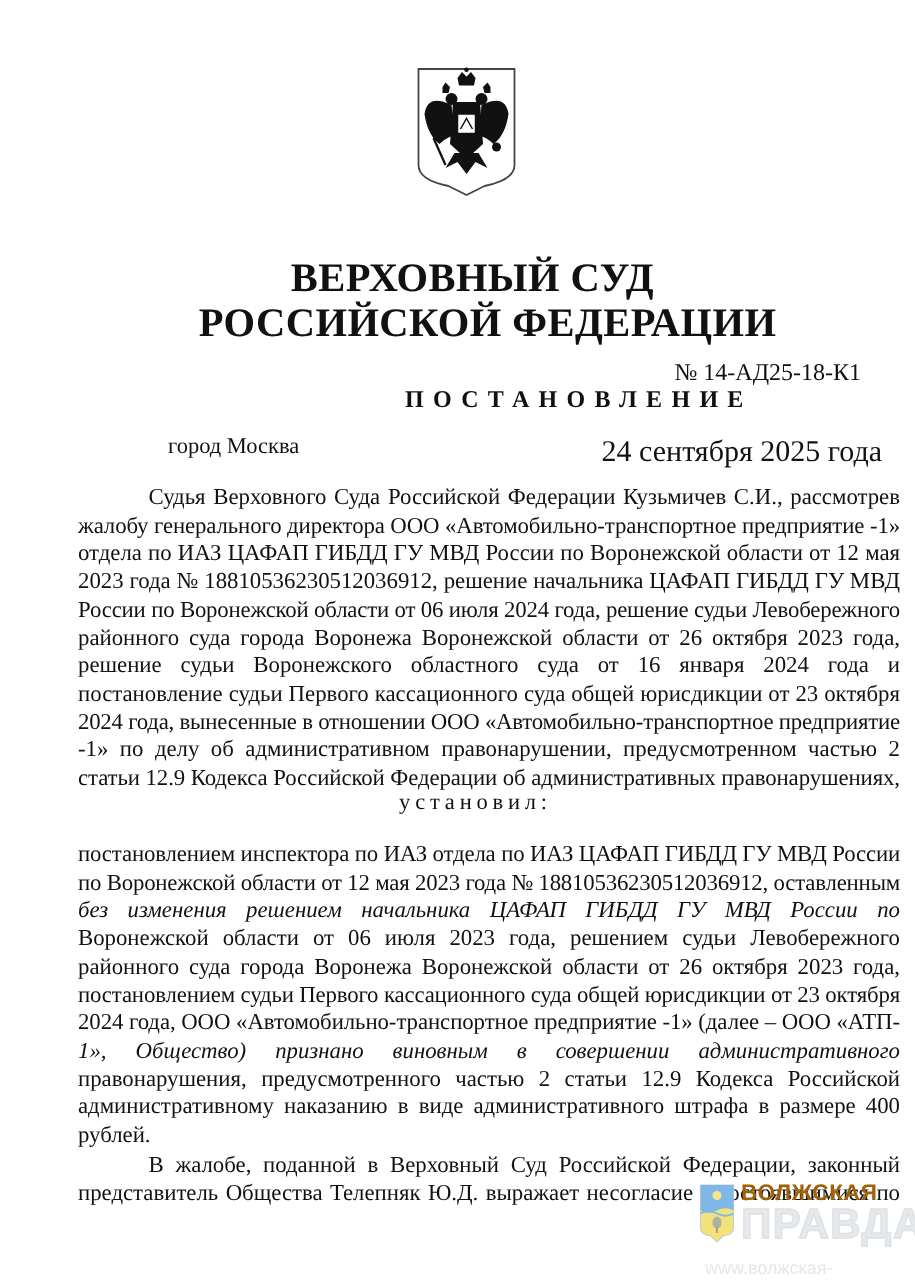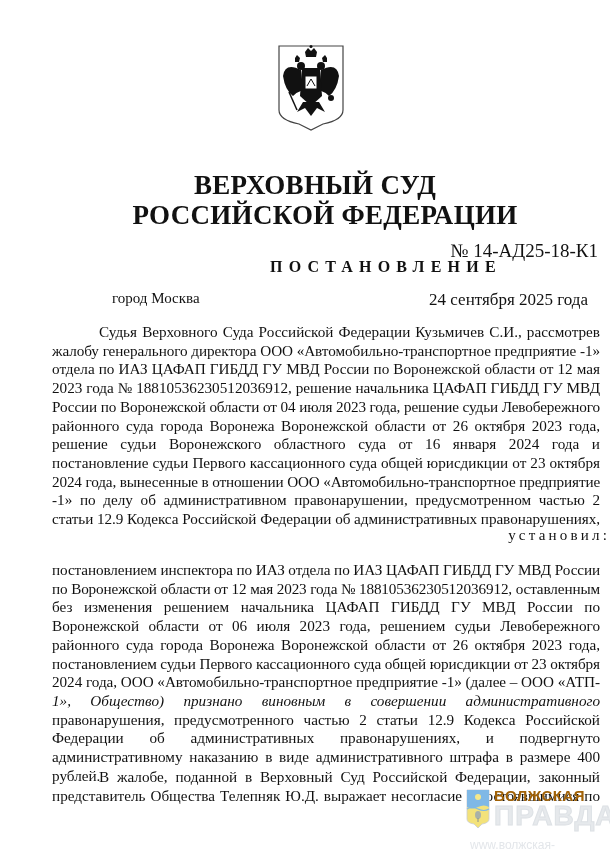--- a/index.html
+++ b/index.html
@@ -3,32 +3,32 @@
   <meta charset="utf-8">
   <style>
     html, body { margin: 0; padding: 0; background: #ffffff; }
     body { width: 610px; height: 854px; position: relative; overflow: hidden;
            font-family: "Liberation Serif", "DejaVu Serif", serif; color: #111; }
     .emblem { position: absolute; left: 275px; top: 40px; width: 72px; height: 92px; }
     .court-title { position: absolute; left: 0; width: 610px; text-align: center;
                    font-weight: bold; font-size: 27px; letter-spacing: 0.3px; line-height: 30px; }
     .ct1 { top: 170px; left: 10px; }
     .ct2 { top: 200px; left: 20px; }
-    .case-number { position: absolute; top: 240px; right: 12px; font-size: 19px; }
+    .case-number { position: absolute; top: 240px; right: 36px; font-size: 16px; }
     .doc-type { position: absolute; top: 258px; left: 270px; font-weight: bold; font-size: 16px;
                 letter-spacing: 6.2px; }
     .place { position: absolute; top: 290px; left: 112px; font-size: 15px; }
-    .date { position: absolute; top: 290px; right: 22px; font-size: 17px; text-align: right; }
+    .date { position: absolute; top: 290px; right: 22px; font-size: 20px; text-align: right; }
     .para { position: absolute; left: 52px; width: 548px; font-size: 15.2px; line-height: 18.7px;
             text-align: justify; text-align-last: left; }
     .p1 { top: 323px; }
     .p1 .line, .p2 .line, .p3 .line { display: block; text-align: justify; text-align-last: justify; white-space: nowrap; }
     .line.last { text-align-last: left; }
     .line.indent { padding-left: 47px; }
-    .established { position: absolute; top: 527px; left: 0; width: 610px; text-align: right;
+    .established { position: absolute; top: 527px; left: 0; width: 610px; text-align: center;
                    font-size: 15px; letter-spacing: 3.2px; padding-left: 24px; box-sizing: border-box; }
     .p2 { top: 561px; }
     .p3 { top: 768px; }
     .watermark { position: absolute; left: 466px; top: 787px; width: 144px; height: 67px; }
     .wm-shield { position: absolute; left: 0; top: 2px; width: 24px; height: 40px; }
     .wm-text1 { position: absolute; left: 28px; top: 0px; font-family: "Liberation Sans", sans-serif;
                 font-size: 15px; font-weight: bold; color: #a16207; letter-spacing: 0.5px; text-align: center; }
     .wm-text2 { position: absolute; left: 28px; top: 13px; font-family: "Liberation Sans", sans-serif;
                 font-size: 28px; font-weight: bold; color: #e6e9ec; letter-spacing: 1px;
                 -webkit-text-stroke: 1px #dde1e5; }
@@ -72,42 +72,41 @@
 <div class="doc-type">ПОСТАНОВЛЕНИЕ</div>
 
 <div class="place">город Москва</div>
 <div class="date">24 сентября 2025 года</div>
 
 <div class="para p1">
   <span class="line indent" style="white-space: nowrap;">Судья Верховного Суда Российской Федерации Кузьмичев С.И., рассмотрев</span>
   <span class="line" style="white-space: nowrap; letter-spacing: -0.0647615px;">жалобу генерального директора ООО «Автомобильно-транспортное предприятие -1»</span>
   <span class="line" style="white-space: nowrap;">отдела по ИАЗ ЦАФАП ГИБДД ГУ МВД России по Воронежской области от 12 мая</span>
   <span class="line" style="white-space: nowrap;">2023 года № 18810536230512036912, решение начальника ЦАФАП ГИБДД ГУ МВД</span>
-  <span class="line" style="white-space: nowrap; letter-spacing: -0.116693px;">России по Воронежской области от 04 июля 2023 года, решение судьи Левобережного</span>
+  <span class="line" style="white-space: nowrap; letter-spacing: -0.116693px;">России по Воронежской области от 06 июля 2024 года, решение судьи Левобережного</span>
   <span class="line" style="white-space: nowrap;">районного суда города Воронежа Воронежской области от 26 октября 2023 года,</span>
   <span class="line" style="white-space: nowrap;">решение судьи Воронежского областного суда от 16 января 2024 года и</span>
   <span class="line" style="white-space: nowrap;">постановление судьи Первого кассационного суда общей юрисдикции от 23 октября</span>
   <span class="line" style="white-space: nowrap; letter-spacing: -0.13898px;">2024 года, вынесенные в отношении ООО «Автомобильно-транспортное предприятие</span>
   <span class="line" style="white-space: nowrap;">-1» по делу об административном правонарушении, предусмотренном частью 2</span>
   <span class="line" style="white-space: nowrap; letter-spacing: -0.054586px;">статьи 12.9 Кодекса Российской Федерации об административных правонарушениях,</span>
 </div>
 
 <div class="established">установил:</div>
 
 <div class="para p2">
   <span class="line" style="white-space: nowrap; letter-spacing: -0.0957031px;">постановлением инспектора по ИАЗ отдела по ИАЗ ЦАФАП ГИБДД ГУ МВД России</span>
   <span class="line" style="white-space: nowrap; letter-spacing: -0.123598px;">по Воронежской области от 12 мая 2023 года № 18810536230512036912, оставленным</span>
-  <span class="line" style="white-space: nowrap;">без изменения решением начальника ЦАФАП ГИБДД ГУ МВД России по</span>
+  <span class="line" style="white-space: nowrap; font-style: italic;">без изменения решением начальника ЦАФАП ГИБДД ГУ МВД России по</span>
   <span class="line" style="white-space: nowrap;">Воронежской области от 06 июля 2023 года, решением судьи Левобережного</span>
   <span class="line" style="white-space: nowrap;">районного суда города Воронежа Воронежской области от 26 октября 2023 года,</span>
   <span class="line" style="white-space: nowrap; letter-spacing: -0.0985577px;">постановлением судьи Первого кассационного суда общей юрисдикции от 23 октября</span>
   <span class="line" style="white-space: nowrap; letter-spacing: -0.0384457px;">2024 года, ООО «Автомобильно-транспортное предприятие -1» (далее – ООО «АТП-</span>
   <span class="line" style="white-space: nowrap; font-style: italic;">1», Общество) признано виновным в совершении административного</span>
   <span class="line" style="white-space: nowrap;">правонарушения, предусмотренного частью 2 статьи 12.9 Кодекса Российской</span>
-  <span class="line" style="white-space: nowrap;">Федерации об административных правонарушениях, и подвергнуто</span>
   <span class="line" style="white-space: nowrap;">административному наказанию в виде административного штрафа в размере 400</span>
   <span class="line last">рублей.</span>
 </div>
 
 <div class="para p3">
   <span class="line indent" style="white-space: nowrap;">В жалобе, поданной в Верховный Суд Российской Федерации, законный</span>
   <span class="line" style="white-space: nowrap;">представитель Общества Телепняк Ю.Д. выражает несогласие с состоявшимися по</span>
 </div>
 
 <div class="watermark">

